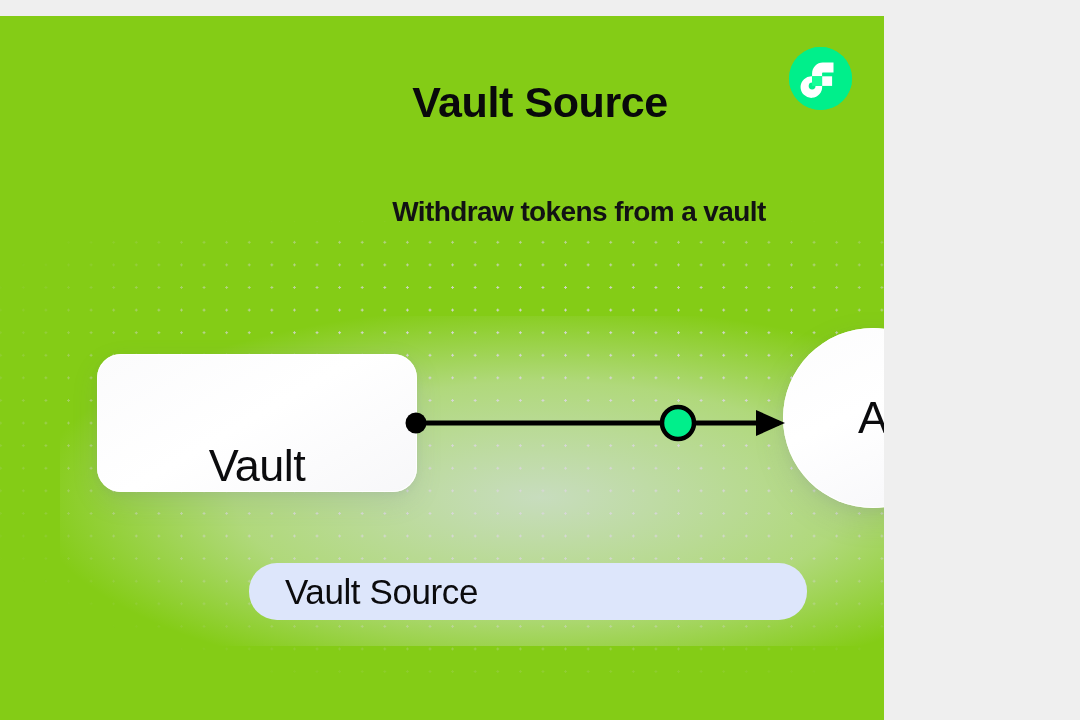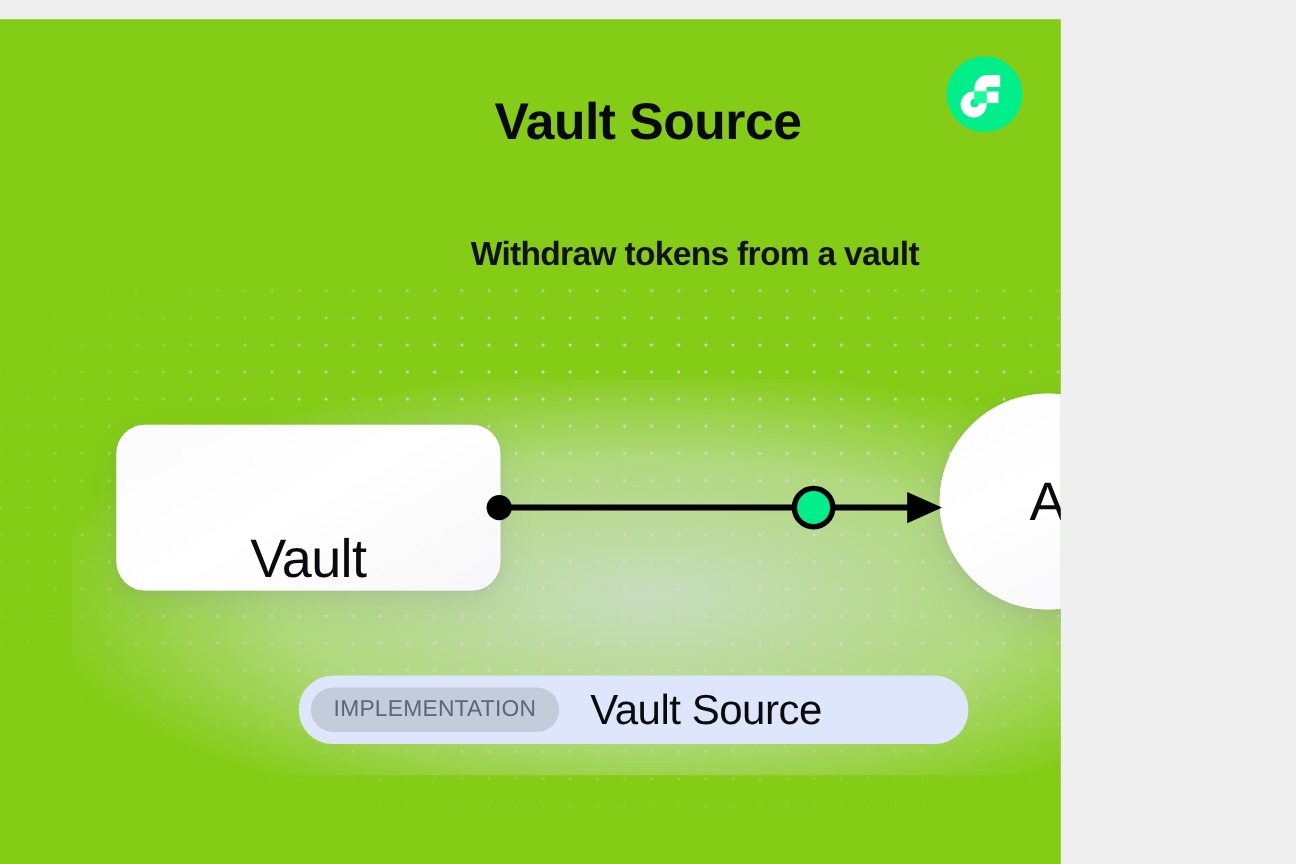--- a/index.html
+++ b/index.html
@@ -214,17 +214,16 @@
   </div>
 
   <svg class="edge" viewBox="0 0 400 64">
     <line x1="21" y1="32" x2="384" y2="32" stroke="#000000" stroke-width="5"></line>
     <polygon points="361,19 390,32 361,45" fill="#000000"></polygon>
     <circle cx="21" cy="32" r="10.5" fill="#000000"></circle>
     <circle cx="283" cy="32" r="16" fill="#00ef8b" stroke="#000000" stroke-width="4.5"></circle>
   </svg>
 
   <div class="impl-bar">
-    <span class="impl-chip">IMPLEMENTATION</span>
     <span class="impl-name">Vault Source</span>
   </div>
 
 </div>
 
 </body></html>

